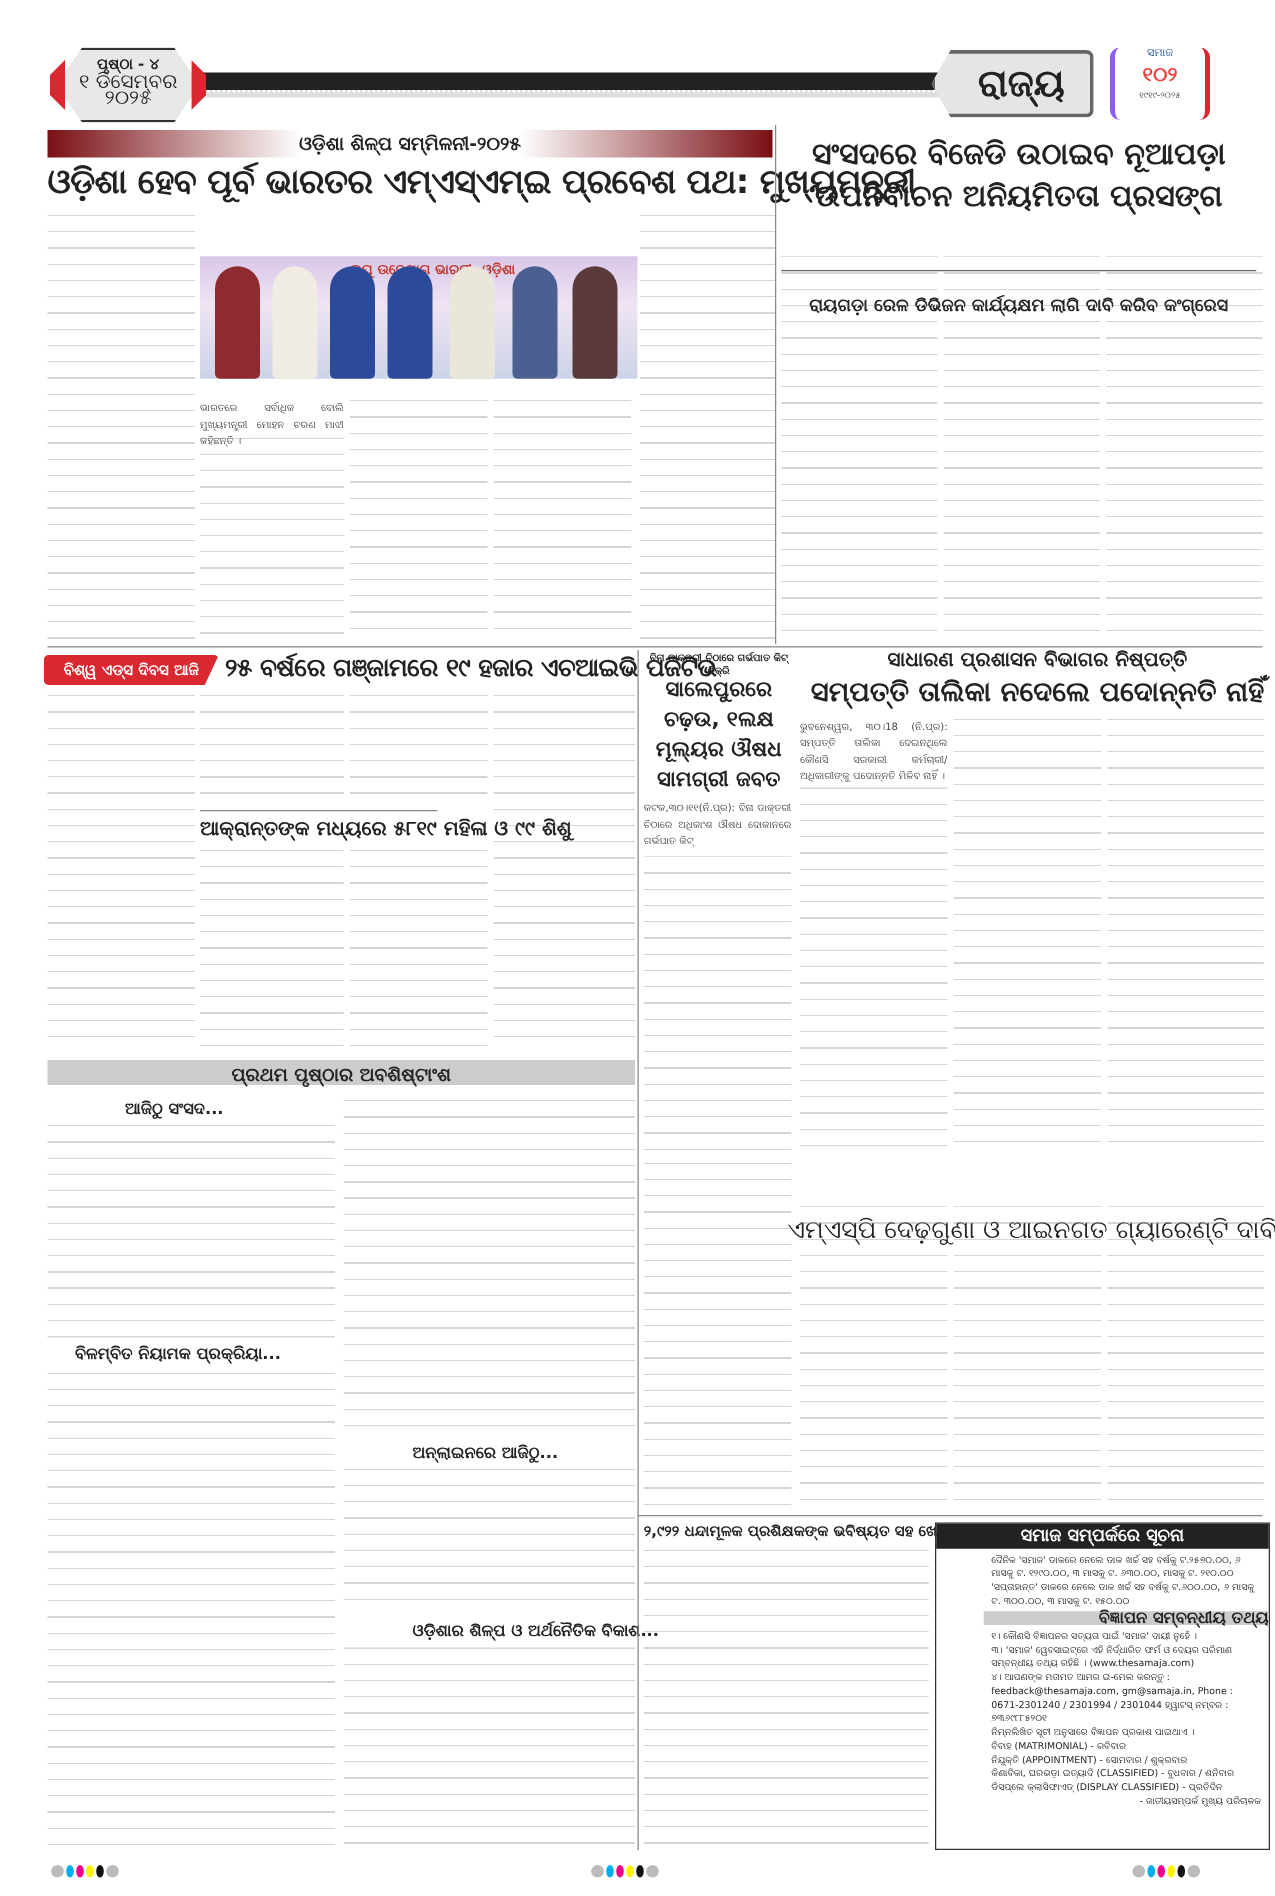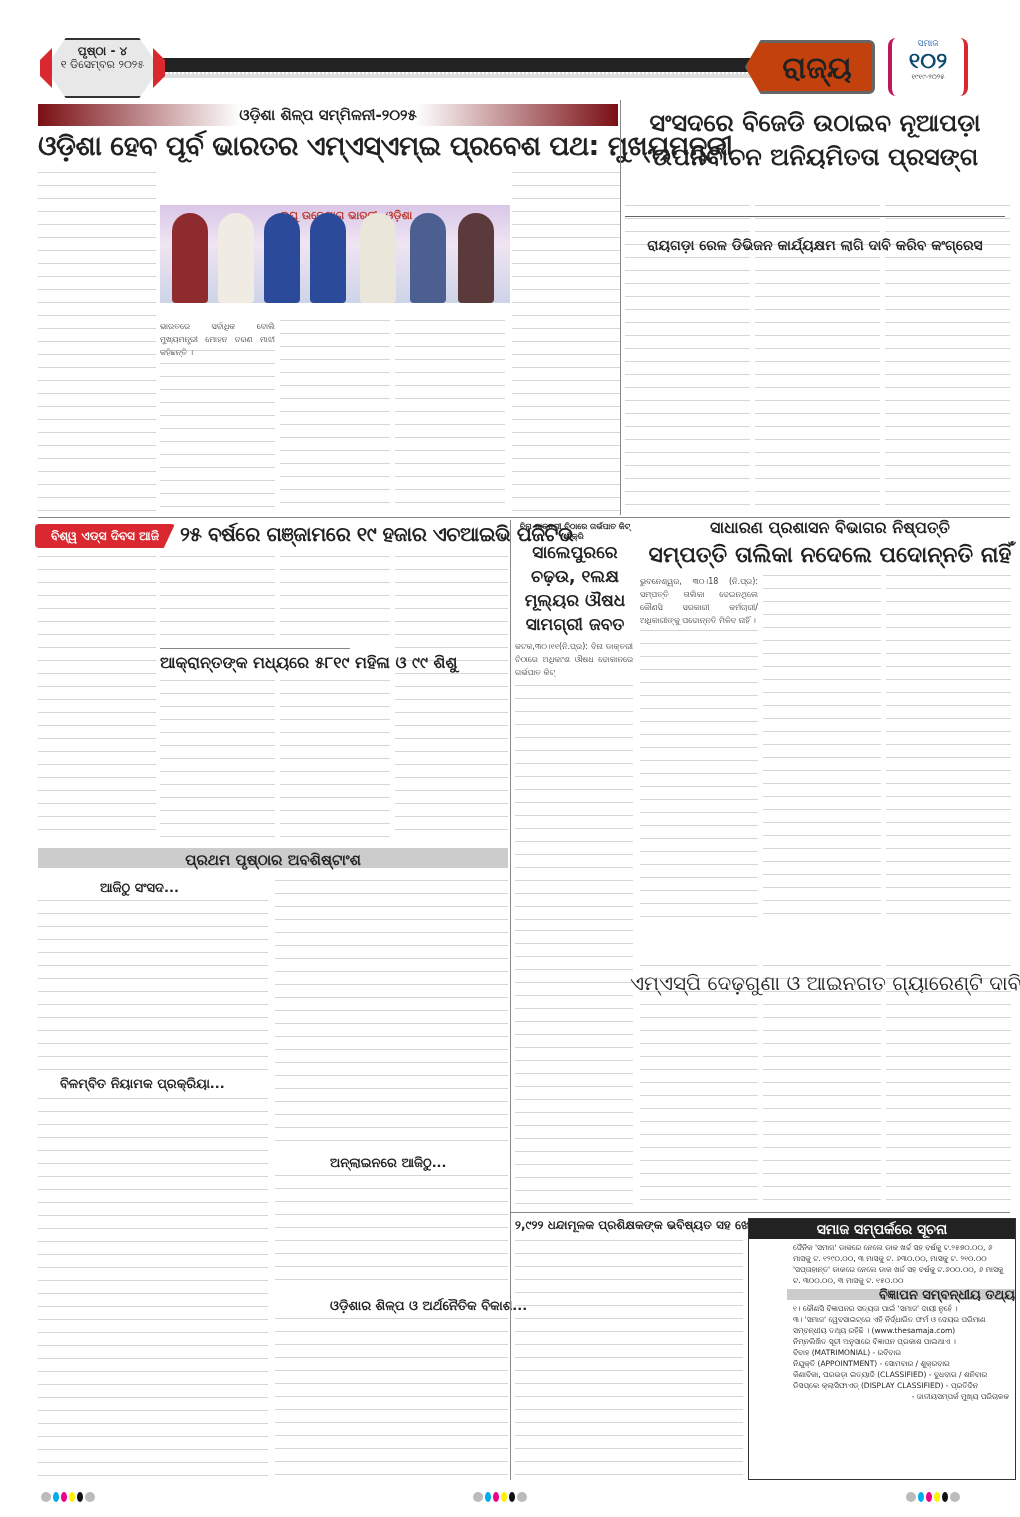--- a/index.html
+++ b/index.html
@@ -3,25 +3,25 @@
 <meta charset="utf-8">
 <style>
   *{box-sizing:border-box;margin:0;padding:0;}
   body{width:1020px;height:1517px;background:#fff;font-family:"DejaVu Sans",sans-serif;color:#222;position:relative;overflow:hidden;}
   .abs{position:absolute;}
   
   .mast-bar{left:155px;top:58px;width:700px;height:14px;background:#222;}
   .mast-bar2{left:155px;top:72px;width:700px;height:6px;background:#ddd;border-top:2px dotted #fff;}
   .page-badge{left:45px;top:38px;width:115px;height:60px;background:#e8e8e8;border:2px solid #333;border-radius:6px;clip-path:polygon(18% 0,82% 0,100% 50%,82% 100%,18% 100%,0 50%);text-align:center;}
   .page-badge .pg{font-size:12px;margin-top:4px;font-weight:bold;}
-  .page-badge .dt{font-size:11px;line-height:13px;}
-  .section-tag{left:745px;top:40px;width:130px;height:54px;border:3px solid #666;border-radius:10px 6px 6px 10px;clip-path:polygon(12% 0,100% 0,100% 100%,12% 100%,0 50%);background:#c2410c;font-size:30px;font-weight:bold;text-align:center;line-height:50px;padding-left:14px;}
-  .logo{left:888px;top:38px;width:80px;height:58px;border-left:4px solid #be185d;border-right:4px solid #d9282f;border-radius:8px;text-align:center;}
+  .page-badge .dt{font-size:16px;line-height:13px;}
+  .section-tag{left:745px;top:40px;width:130px;height:54px;border:3px solid #666;border-radius:10px 6px 6px 10px;clip-path:polygon(12% 0,100% 0,100% 100%,12% 100%,0 50%);background:#e5e5e5;font-size:30px;font-weight:bold;text-align:center;line-height:50px;padding-left:14px;}
+  .logo{left:888px;top:38px;width:80px;height:58px;border-left:4px solid #8b5cf6;border-right:4px solid #d9282f;border-radius:8px;text-align:center;}
   .logo .l1{font-size:9px;color:#1a4fa0;}
-  .logo .l2{font-size:22px;font-weight:bold;color:#0c4a6e;line-height:24px;}
+  .logo .l2{font-size:16px;font-weight:bold;color:#ef4444;line-height:24px;}
   .logo .l3{font-size:7px;color:#333;}
   
   .kicker{left:38px;top:104px;width:580px;height:22px;background:linear-gradient(90deg,#7a0f14,#fff 35%,#fff 65%,#7a0f14);text-align:center;font-size:15px;font-weight:bold;line-height:22px;}
   .headline-main{left:38px;top:130px;width:580px;font-size:27px;font-weight:bold;letter-spacing:-0.5px;white-space:nowrap;}
   .hd2{left:625px;top:106px;width:380px;font-size:24px;font-weight:bold;text-align:center;line-height:34px;}
   .sub2{left:625px;top:178px;width:380px;font-size:14px;font-weight:bold;text-align:center;border-top:1px solid #666;padding-top:20px;margin-top:38px;}
   .photo{left:160px;top:205px;width:350px;height:98px;background:linear-gradient(180deg,#d9c7e8,#efe4f2 40%,#cdd4e8);}
   .photo .person{position:absolute;bottom:0;width:36px;height:90px;border-radius:18px 18px 4px 4px;}
   .col-text{font-size:8px;line-height:13px;color:#444;text-align:justify;overflow:hidden;}
   .filler{background:repeating-linear-gradient(180deg,#888 0 1px,transparent 1px 13px);opacity:.35;}
@@ -130,20 +130,21 @@
 <div class="abs col-text filler" style="left:515px;top:1240px;width:228px;height:245px;"></div>
 
 <div class="abs box">
   <div class="box-hd">ସମାଜ ସମ୍ପର୍କରେ ସୂଚନା</div>
   <div class="box-body">
     <div>ଦୈନିକ 'ସମାଜ' ଡାକରେ ନେଲେ ଡାକ ଖର୍ଚ୍ଚ ସହ ବର୍ଷକୁ ଟ.୨୫୭୦.୦୦, ୬ ମାସକୁ ଟ. ୧୨୯୦.୦୦, ୩ ମାସକୁ ଟ. ୬୩୦.୦୦, ମାସକୁ ଟ. ୨୧୦.୦୦</div>
     <div>'ସପ୍ତାହାନ୍ତ' ଡାକରେ ନେଲେ ଡାକ ଖର୍ଚ୍ଚ ସହ ବର୍ଷକୁ ଟ.୬୦୦.୦୦, ୬ ମାସକୁ ଟ. ୩୦୦.୦୦, ୩ ମାସକୁ ଟ. ୧୫୦.୦୦</div>
     <div class="box-sub">ବିଜ୍ଞାପନ ସମ୍ବନ୍ଧୀୟ ତଥ୍ୟ</div>
     <div>୧। କୌଣସି ବିଜ୍ଞାପନର ସତ୍ୟତା ପାଇଁ 'ସମାଜ' ଦାୟୀ ନୁହେଁ ।</div>
     <div>୩। 'ସମାଜ' ୱେବସାଇଟ୍‌ରେ ଏହି ନିର୍ଦ୍ଧାରିତ ଫର୍ମ ଓ ଦେୟର ପରିମାଣ ସମ୍ବନ୍ଧୀୟ ତଥ୍ୟ ରହିଛି । (www.thesamaja.com)</div>
+    <div>୪। ଆପଣଙ୍କ ମତାମତ ଆମର ଇ-ମେଲ କରନ୍ତୁ : feedback@thesamaja.com, gm@samaja.in, Phone : 0671-2301240 / 2301994 / 2301044 ହ୍ୱାଟସ୍ ନମ୍ବର : ୭୩୬୯୮୮୫୨୦୧</div>
     <div>ନିମ୍ନଲିଖିତ ସୂଚୀ ଅନୁସାରେ ବିଜ୍ଞାପନ ପ୍ରକାଶ ପାଇଥାଏ ।</div>
     <div>ବିବାହ (MATRIMONIAL) - ରବିବାର</div>
     <div>ନିଯୁକ୍ତି (APPOINTMENT) - ସୋମବାର / ଶୁକ୍ରବାର</div>
     <div>କିଣାବିକା, ଘରଭଡ଼ା ଇତ୍ୟାଦି (CLASSIFIED) - ବୁଧବାର / ଶନିବାର</div>
     <div>ଡିସପ୍ଲେ କ୍ଲାସିଫାଏଡ୍ (DISPLAY CLASSIFIED) - ପ୍ରତିଦିନ</div>
     <div style="text-align:right;">- ଜାତୀୟସମ୍ପର୍କ ମୁଖ୍ୟ ପରିଚାଳକ</div>
   </div>
 </div>
 
 <div class="abs rule" style="left:510px;top:520px;width:1px;height:960px;"></div>

